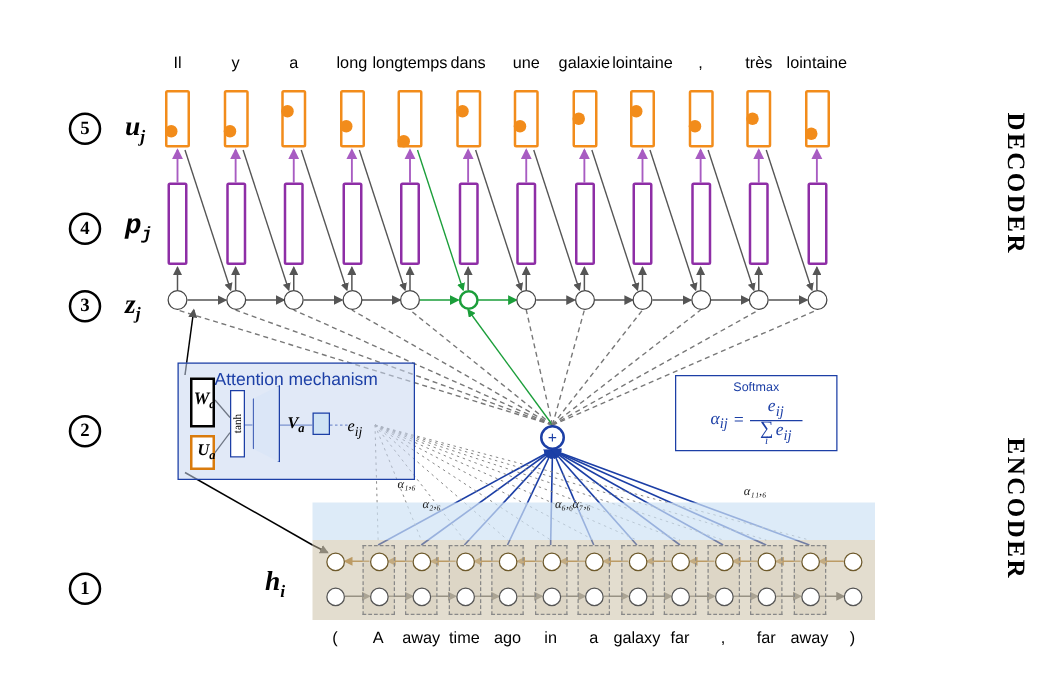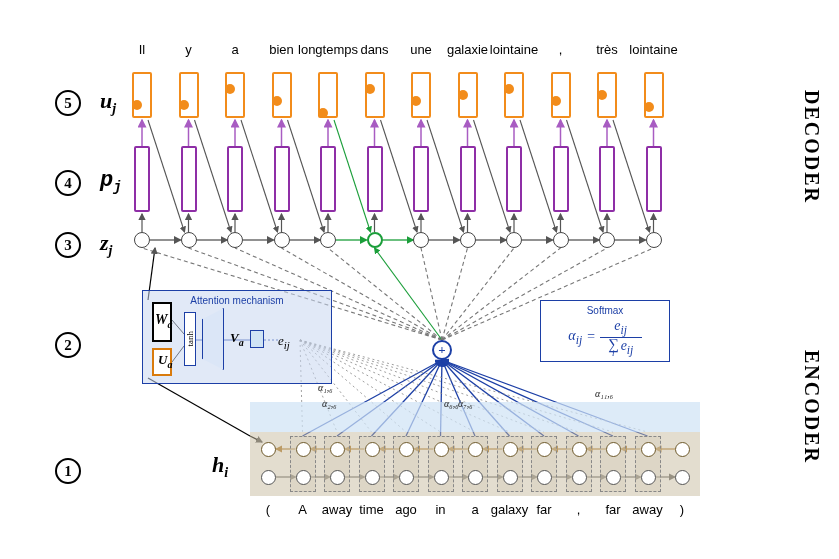--- a/index.html
+++ b/index.html
@@ -19,21 +19,21 @@
   .u-dot { position:absolute; width:10px; height:10px; border-radius:50%; background:#f28c1b; left:50%; transform:translateX(-50%); }
   .p-box { position:absolute; width:16px; height:66px; border:2px solid #8e2ea6; background:#fff; border-radius:2px;}
   .z-node { position:absolute; width:16px; height:16px; border:1.5px solid #444; border-radius:50%; background:#fff;}
   .z-hi { border:2px solid #1b9e3a;}
   .plus-node { position:absolute; width:20px; height:20px; border:2px solid #1c3fa6; border-radius:50%; background:#fff; display:flex;align-items:center;justify-content:center; font-size:13px; color:#1c3fa6; font-weight:bold;}
   .h-node { position:absolute; width:15px; height:15px; border:1.5px solid #6e5a2c; border-radius:50%; background:#fff;}
   .h-node.gray { border-color:#555;}
   .enc-bg { position:absolute; background:#cfe3f5; opacity:0.7;}
   .enc-box { position:absolute; border:1.5px dashed #888; background:rgba(210,200,180,0.35);}
   .attn-box { position:absolute; border:1.5px solid #1c3fa6; background:rgba(200,215,240,0.55); }
-  .attn-title { position:absolute; font-size:10px; color:#1c3fa6; text-align:center; width:100%; font-family:Helvetica,Arial,sans-serif;}
+  .attn-title { position:absolute; font-size:14px; color:#1c3fa6; text-align:center; width:100%; font-family:Helvetica,Arial,sans-serif;}
   .softmax-box { position:absolute; border:1.5px solid #1c3fa6; padding:4px 8px; font-size:10px; color:#1c3fa6; background:#fff;}
   .softmax-title { font-size:10px; display:block; text-align:center; margin-bottom:2px; font-family:Helvetica,Arial,sans-serif;}
   .softmax-eq { font-family:"Times New Roman",serif; font-size:14px; font-style:italic;}
   .mat-box { position:absolute; border:2px solid #000; background:#fff;}
   .mat-box.orange { border-color:#d97b0d;}
   .mat-lbl { position:absolute; font-style:italic; font-weight:bold; font-size:14px;}
   .mat-lbl sub { font-size:10px;}
   .eij { position:absolute; font-style:italic; font-size:13px; font-family:"Times New Roman",serif;}
   .alpha { position:absolute; font-style:italic; font-size:10px; font-family:"Times New Roman",serif; color:#222;}
   .tiny-rect { position:absolute; border:1px solid #1c3fa6; background:#cfe3f5; width:14px; height:18px;}
@@ -257,30 +257,30 @@
       </span>
     </span>
   </div>
 </div>
 
 <div class="plus-node" style="left:432px; top:340px;">
       <span>+</span>
     </div>
 
 <div class="alpha" style="left:318px; top:382px;">α₁,₆</div>
-<div class="alpha" style="left:322px; top:398px;">α₂,₆</div>
+<div class="alpha" style="left:338px; top:398px;">α₂,₆</div>
 <div class="alpha" style="left:444px; top:398px;">α₆,₆</div>
 <div class="alpha" style="left:458px; top:398px;">α₇,₆</div>
 <div class="alpha" style="left:595px; top:388px;">α₁₁,₆</div>
 
 <div id="dyn">
       <div class="word" style="left:142px; top:42px;">Il</div>
       <div class="word" style="left:188.5px; top:42px;">y</div>
       <div class="word" style="left:235px; top:42px;">a</div>
-      <div class="word" style="left:281.5px; top:42px;">bien</div>
+      <div class="word" style="left:281.5px; top:42px;">long</div>
       <div class="word" style="left:328px; top:42px;">longtemps</div>
       <div class="word" style="left:374.5px; top:42px;">dans</div>
       <div class="word" style="left:421px; top:42px;">une</div>
       <div class="word" style="left:467.5px; top:42px;">galaxie</div>
       <div class="word" style="left:514px; top:42px;">lointaine</div>
       <div class="word" style="left:560.5px; top:42px;">,</div>
       <div class="word" style="left:607px; top:42px;">très</div>
       <div class="word" style="left:653.5px; top:42px;">lointaine</div>
       <div class="u-box" style="left:132px; top:72px;"></div>
       <div class="u-dot" style="left:137px; top:100px;"></div>

